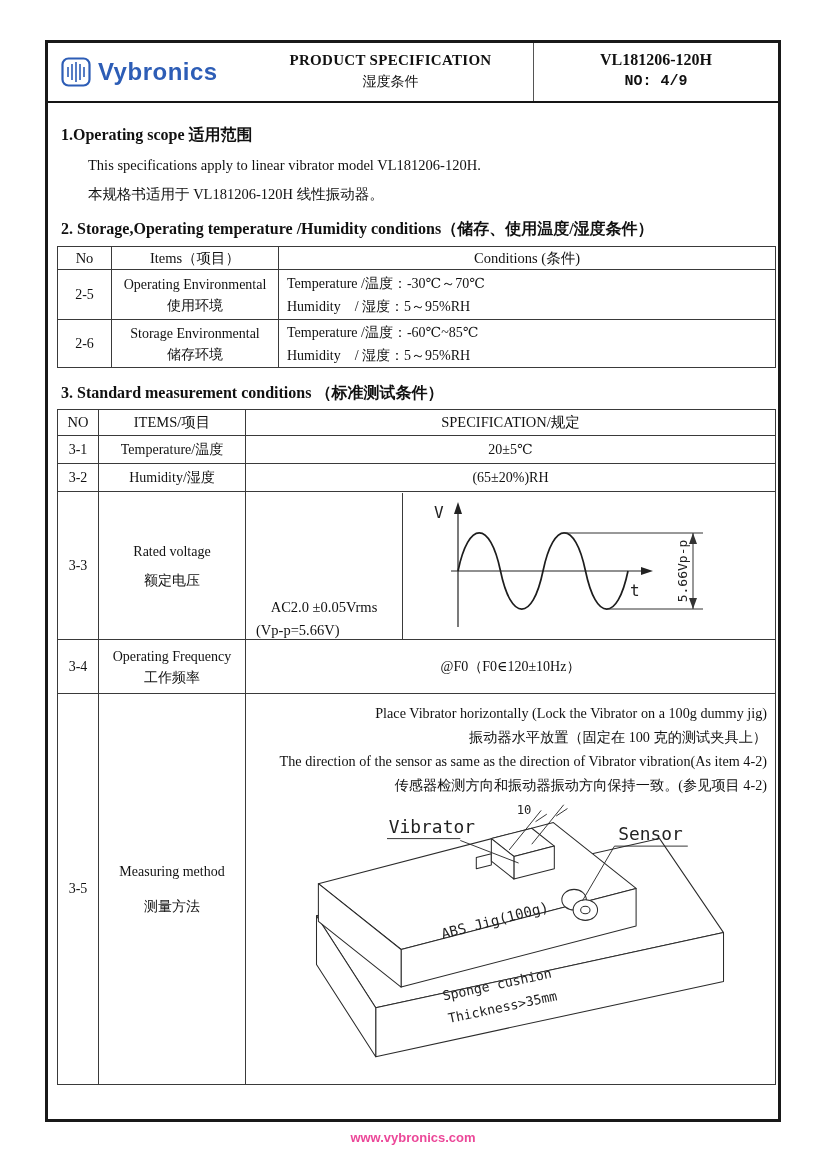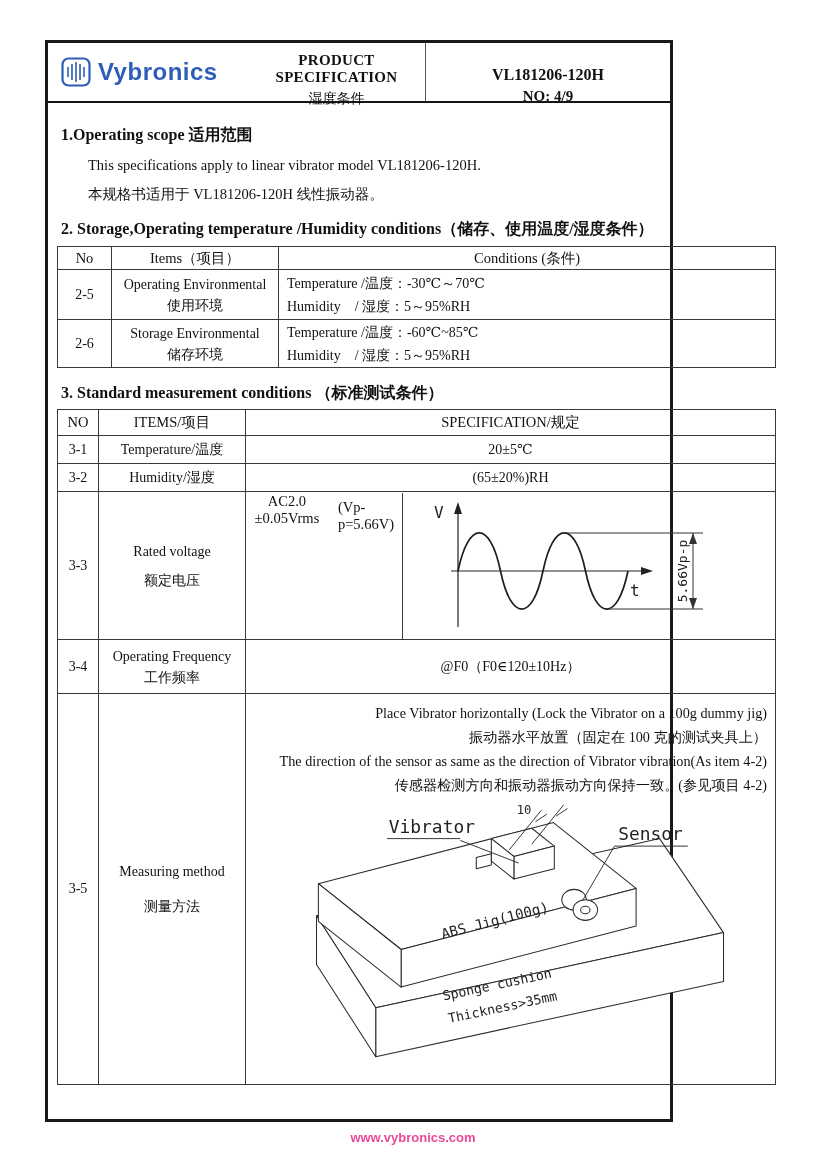--- a/index.html
+++ b/index.html
@@ -1,45 +1,45 @@
 <!DOCTYPE html>
 <html><head>
 <meta charset="utf-8">
 <style>
   * { margin:0; padding:0; box-sizing:border-box; }
   html,body { width:826px; height:1168px; background:#ffffff; font-family:"Liberation Serif","DejaVu Serif",serif; color:#111; }
-  .page-frame { position:absolute; left:45px; top:40px; width:628px; height:1082px; border:3px solid #191919; background:#fff; }
+  .page-frame { position:absolute; left:45px; top:40px; width:736px; height:1082px; border:3px solid #191919; background:#fff; }
 
   
   .hdr { display:flex; height:60px; border-bottom:2px solid #151515; }
   .hdr-logo { width:200px; display:flex; align-items:center; gap:7px; padding-left:13px; }
   .logo-mark { width:30px; height:30px; flex:0 0 30px; }
   .logo-word { font-family:"Liberation Sans","DejaVu Sans",sans-serif; font-weight:bold; font-size:24px; color:#2d5db6; letter-spacing:.5px; }
   .hdr-title { flex:1; text-align:center; padding-top:9px; }
   .hdr-title .en { font-weight:bold; font-size:15px; letter-spacing:.3px; }
   .hdr-title .zh { font-size:14px; margin-top:4px; }
-  .hdr-model { width:245px; border-left:1px solid #555; text-align:center; padding-top:23px; }
+  .hdr-model { width:245px; border-left:1px solid #555; text-align:center; padding-top:8px; }
   .hdr-model .model { font-weight:bold; font-size:16px; }
-  .hdr-model .pno { font-weight:bold; font-size:15px; margin-top:4px; }
+  .hdr-model .pno { font-weight:bold; font-size:15px; margin-top:4px;font-family:Liberation Mono, monospace; }
 
   
   .s-heading { font-weight:bold; font-size:16px; margin:22px 0 0 13px; }
   .s-heading.tight { margin-top:15px; }
   .para { font-size:14.5px; margin:11px 0 0 40px; }
 
   table { border-collapse:collapse; margin:6px 0 0 9px; width:719px; table-layout:fixed; }
   td { border:1px solid #3a3a3a; font-size:14px; vertical-align:middle; }
   .c { text-align:center; }
   .cond { padding-left:8px; line-height:23px; }
   .item2 { text-align:center; line-height:21px; }
   .hrow td { font-size:14.5px; }
 
   .spec-split { padding:0; }
   .split { display:flex; height:146px; align-items:stretch; }
-  .spec-text { width:157px; border-right:1px solid #3a3a3a; display:flex; flex-direction:row; justify-content:flex-end; }
+  .spec-text { width:157px; border-right:1px solid #3a3a3a; display:flex; flex-direction:column; justify-content:flex-end; }
   .spec-text .l1 { text-align:center; font-size:14.5px; }
   .spec-text .l2 { padding-left:10px; font-size:14.5px; margin-top:6px; }
   .spec-diagram { flex:1; }
 
   .mm-cell { padding:0; vertical-align:top; }
   .mm-text { padding:7px 8px 0 10px;text-align:right; }
   .mm-text div { line-height:24px; font-size:14.2px; }
   .iso-wrap { margin-top:4px; }
 
   .footer { position:absolute; left:45px; top:1130px; width:736px; text-align:center;

